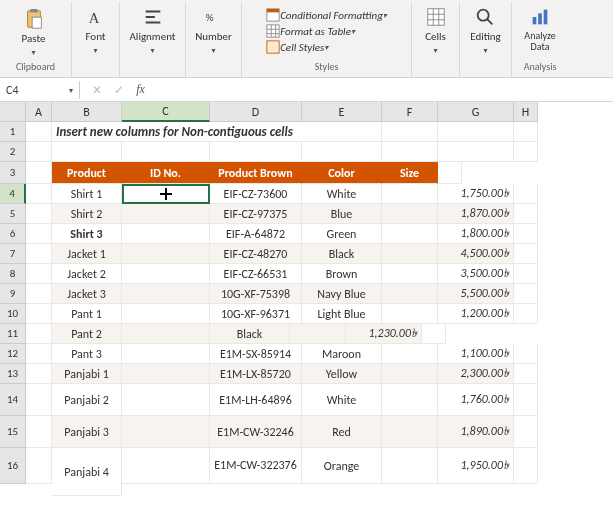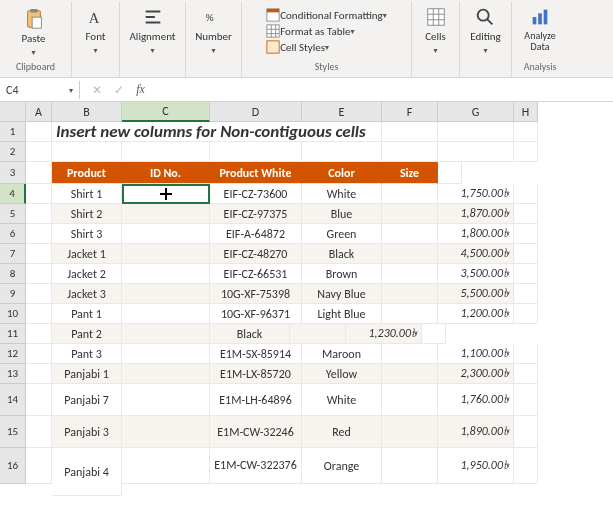--- a/index.html
+++ b/index.html
@@ -61,20 +61,21 @@
     gap: 2px;
     font-size: 11px;
     color: #333;
   }
   .mini-row {
     display: flex;
     align-items: center;
     gap: 0;
     cursor: pointer;
     padding: 0 2px;
+    font-style: italic;
   }
   .mini-row svg { width: 14px; height: 14px; flex-shrink: 0; }
   .drop { font-size: 8px; color: #555; }
 
   
   .formula-row {
     display: flex;
     align-items: center;
     border-bottom: 1px solid #d4d4d4;
     height: 24px;
@@ -137,21 +138,21 @@
     display: flex;
     align-items: center;
     padding: 0 4px;
     overflow: hidden;
     white-space: nowrap;
   }
   .title-cell {
     font-style: italic;
     font-weight: 600;
     font-family: Calibri, sans-serif;
-    font-size: 17px;
+    font-size: 13px;
     color: #333;
   }
   .hdr-cell {
     background: #D35400;
     color: #fff;
     font-weight: 600;
     justify-content: center;
     font-size: 12px;
     border-right: 1px solid #d35400;
   }
@@ -381,21 +382,21 @@
             <div class="cell" style="width: 92px; height: 20px;"></div>
             <div class="cell" style="width: 80px; height: 20px;"></div>
             <div class="cell" style="width: 56px; height: 20px;"></div>
             <div class="cell" style="width: 76px; height: 20px;"></div>
             <div class="cell" style="width: 24px; height: 20px;"></div>
           </div>
           <div class="sheet-row" style="height: 22px;">
             <div class="cell" style="width: 26px; height: 22px;"></div>
             <div class="cell hdr-cell" style="width: 70px; height: 22px;">Product</div>
             <div class="cell hdr-cell" style="width: 88px; height: 22px;">ID No.</div>
-            <div class="cell hdr-cell" style="width: 92px; height: 22px;">Product White</div>
+            <div class="cell hdr-cell" style="width: 92px; height: 22px;">Product Brown</div>
             <div class="cell hdr-cell" style="width: 80px; height: 22px;">Color</div>
             <div class="cell hdr-cell" style="width: 56px; height: 22px;">Size</div>
             <div class="cell" style="width: 24px; height: 22px;"></div>
           </div>
           <div class="sheet-row" style="height: 20px;">
             <div class="cell" style="width: 26px; height: 20px;"></div>
             <div class="cell data-center" style="width: 70px; height: 20px;">Shirt 1</div>
             <div class="cell data-center selected-cell" style="width: 88px; height: 20px;">
               <div class="cursor-cross"></div>
             </div>
@@ -410,21 +411,21 @@
             <div class="cell stripe data-center" style="width: 70px; height: 20px;">Shirt 2</div>
             <div class="cell stripe data-center" style="width: 88px; height: 20px;"></div>
             <div class="cell stripe data-center" style="width: 92px; height: 20px;">EIF-CZ-97375</div>
             <div class="cell stripe data-center" style="width: 80px; height: 20px;">Blue</div>
             <div class="cell stripe data-center" style="width: 56px; height: 20px;"></div>
             <div class="cell stripe data-right" style="width: 76px; height: 20px;">1,870.00৳</div>
             <div class="cell" style="width: 24px; height: 20px;"></div>
           </div>
           <div class="sheet-row" style="height: 20px;">
             <div class="cell" style="width: 26px; height: 20px;"></div>
-            <div class="cell data-center" style="width: 70px; height: 20px;">Shirt 3</div>
+            <div class="cell data-center" style="width: 70px; height: 20px; font-weight: bold;">Shirt 3</div>
             <div class="cell data-center" style="width: 88px; height: 20px;"></div>
             <div class="cell data-center" style="width: 92px; height: 20px;">EIF-A-64872</div>
             <div class="cell data-center" style="width: 80px; height: 20px;">Green</div>
             <div class="cell data-center" style="width: 56px; height: 20px;"></div>
             <div class="cell data-right" style="width: 76px; height: 20px;">1,800.00৳</div>
             <div class="cell" style="width: 24px; height: 20px;"></div>
           </div>
           <div class="sheet-row" style="height: 20px;">
             <div class="cell" style="width: 26px; height: 20px;"></div>
             <div class="cell stripe data-center" style="width: 70px; height: 20px;">Jacket 1</div>
@@ -489,21 +490,21 @@
             <div class="cell stripe data-center" style="width: 70px; height: 20px;">Panjabi 1</div>
             <div class="cell stripe data-center" style="width: 88px; height: 20px;"></div>
             <div class="cell stripe data-center" style="width: 92px; height: 20px;">E1M-LX-85720</div>
             <div class="cell stripe data-center" style="width: 80px; height: 20px;">Yellow</div>
             <div class="cell stripe data-center" style="width: 56px; height: 20px;"></div>
             <div class="cell stripe data-right" style="width: 76px; height: 20px;">2,300.00৳</div>
             <div class="cell" style="width: 24px; height: 20px;"></div>
           </div>
           <div class="sheet-row" style="height: 32px;">
             <div class="cell" style="width: 26px; height: 32px;"></div>
-            <div class="cell data-center" style="width: 70px; height: 32px;">Panjabi 7</div>
+            <div class="cell data-center" style="width: 70px; height: 32px;">Panjabi 2</div>
             <div class="cell data-center" style="width: 88px; height: 32px;"></div>
             <div class="cell data-center" style="width: 92px; height: 32px;">E1M-LH-64896</div>
             <div class="cell data-center" style="width: 80px; height: 32px;">White</div>
             <div class="cell data-center" style="width: 56px; height: 32px;"></div>
             <div class="cell data-right" style="width: 76px; height: 32px;">1,760.00৳</div>
             <div class="cell" style="width: 24px; height: 32px;"></div>
           </div>
           <div class="sheet-row" style="height: 32px;">
             <div class="cell" style="width: 26px; height: 32px;"></div>
             <div class="cell stripe data-center" style="width: 70px; height: 32px;">Panjabi 3</div>

